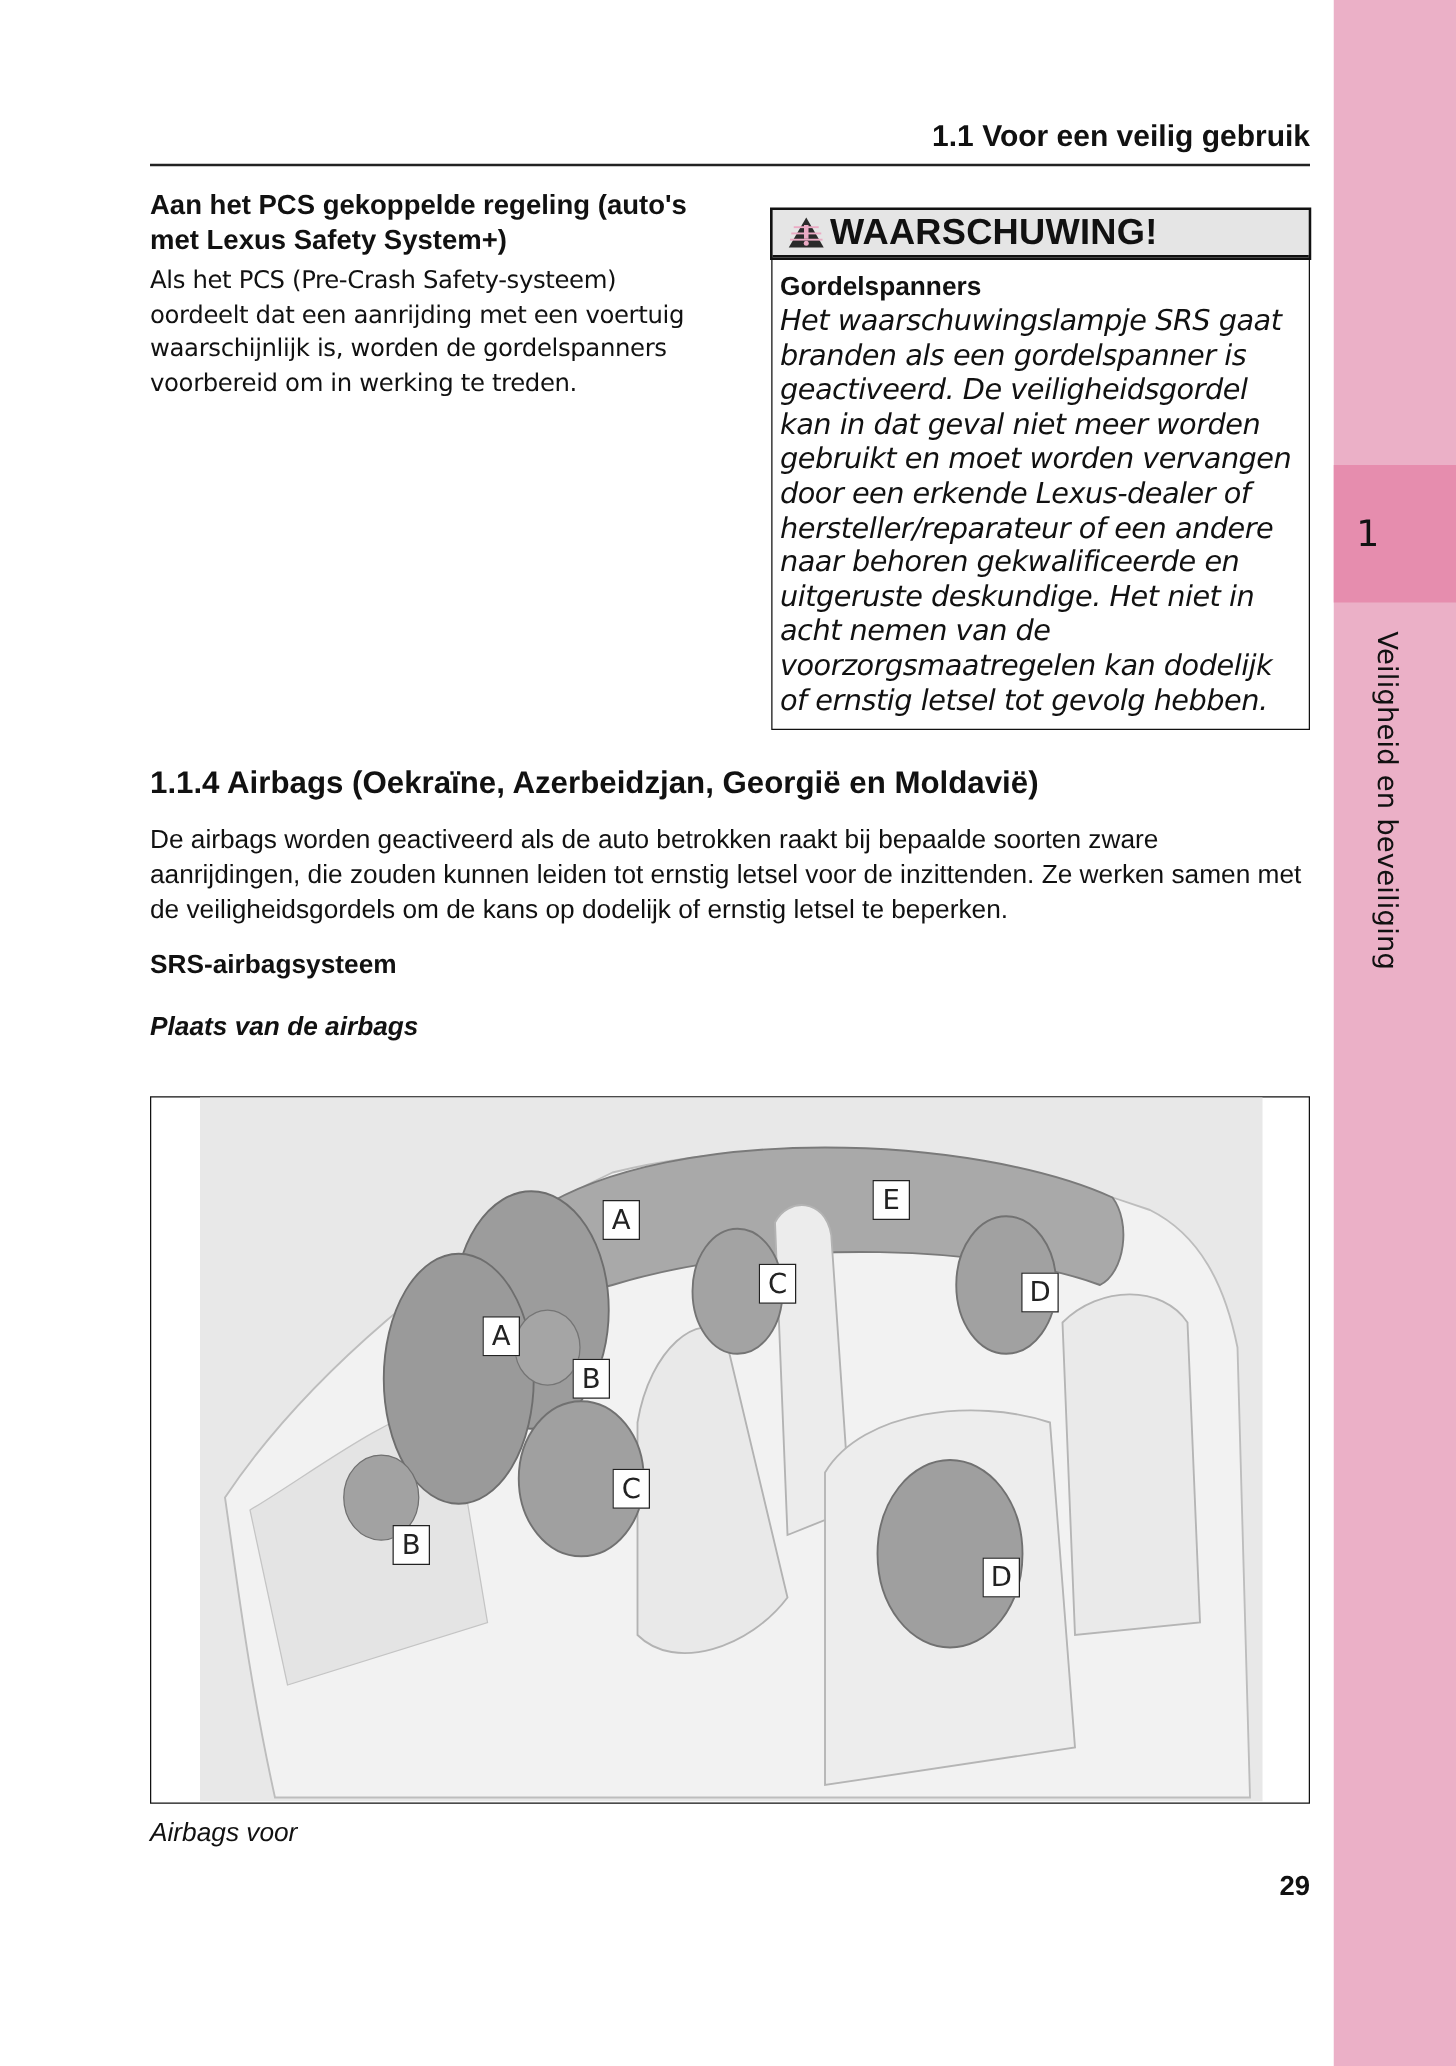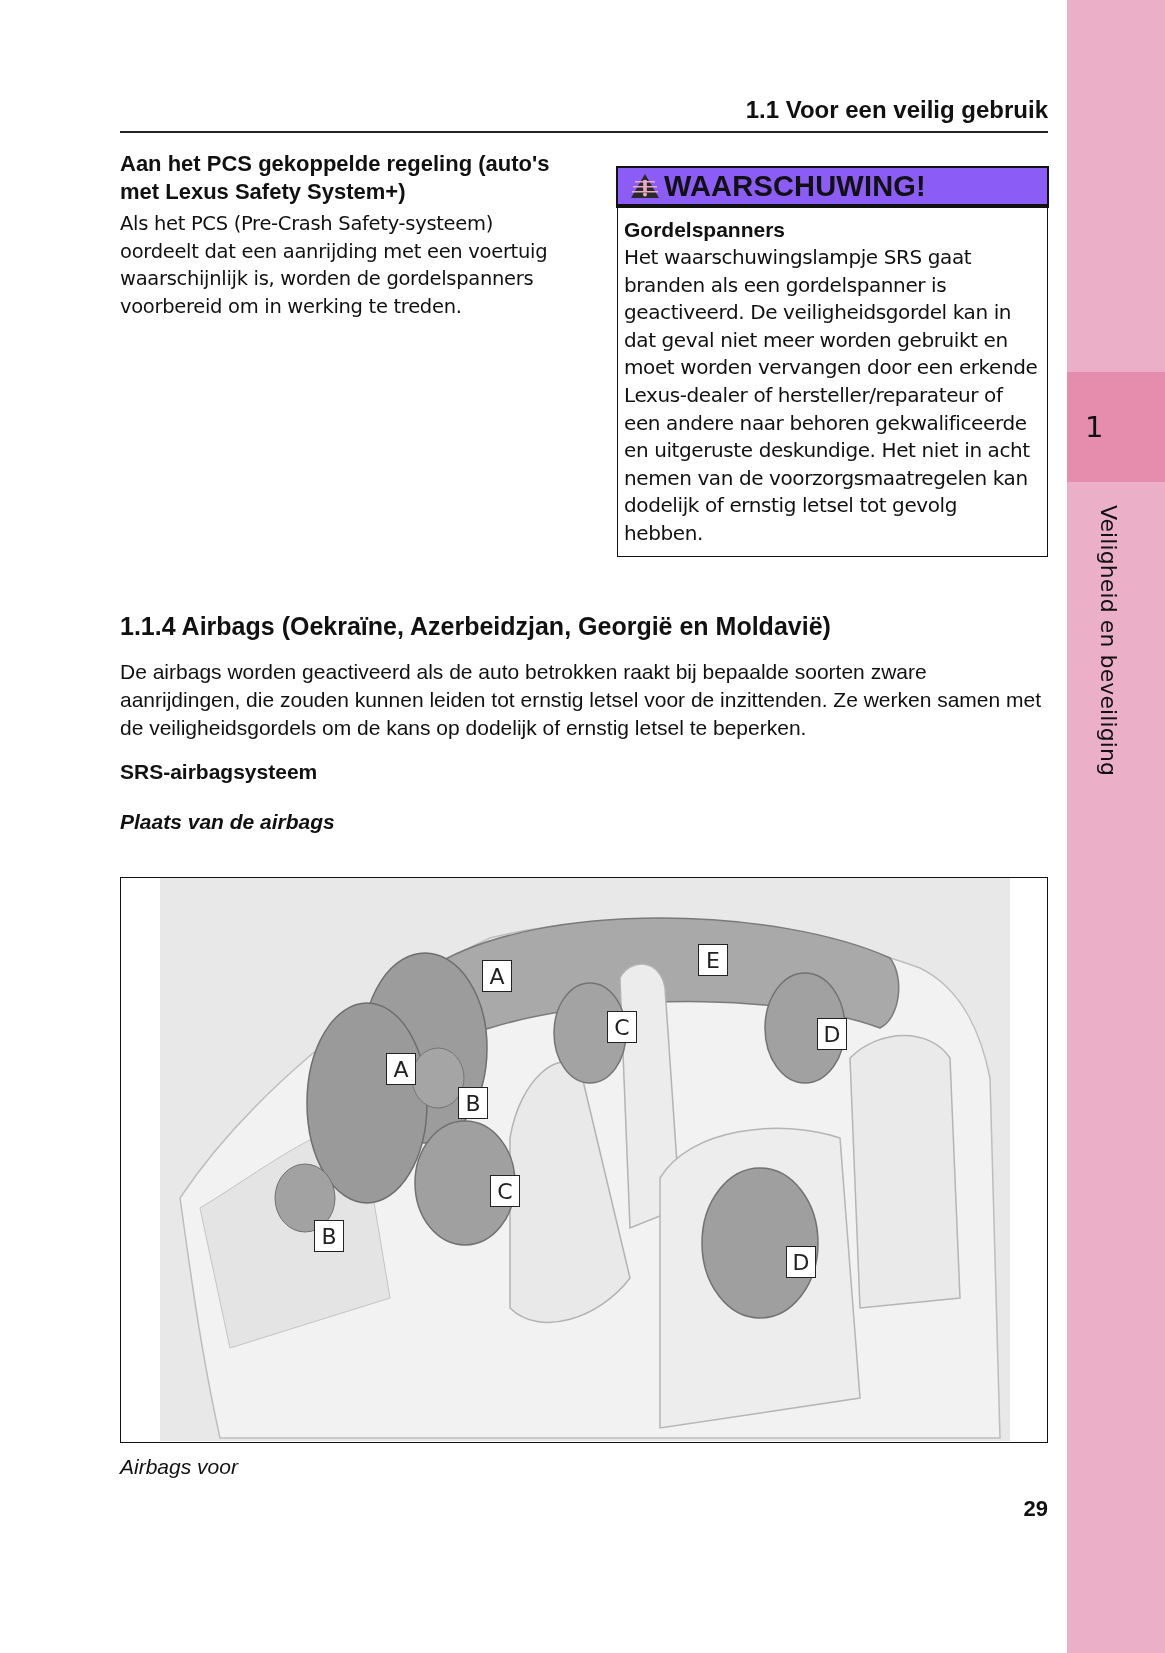--- a/index.html
+++ b/index.html
@@ -16,26 +16,26 @@
 
   .running-head { position: absolute; left: 120px; top: 96px; width: 928px; text-align: right;
     font-weight: bold; font-size: 24px; font-family: "Liberation Sans", sans-serif; }
   .head-rule { position: absolute; left: 120px; top: 131px; width: 928px; height: 2px; background: #222; }
 
   .left-col { position: absolute; left: 120px; top: 150px; width: 440px; }
   .sub-head { font-family: "Liberation Sans", sans-serif; font-weight: bold; font-size: 22px; line-height: 28px; }
   .body-text { font-family: "DejaVu Sans", sans-serif; font-size: 19.5px; line-height: 27.5px; margin-top: 4px; letter-spacing: -0.3px; }
 
   .warning { position: absolute; left: 617px; top: 167px; width: 431px; border: 1.5px solid #111; }
-  .warning-head { background: #8b5cf6; border-bottom: 2px solid #111; height: 38px; display: flex; align-items: center; padding-left: 12px; outline: 2px solid #111; }
+  .warning-head { background: #e5e5e5; border-bottom: 2px solid #111; height: 38px; display: flex; align-items: center; padding-left: 12px; outline: 2px solid #111; }
   .warn-icon { width: 30px; height: 26px; margin-right: 4px; }
   .warning-title { font-family: "Liberation Sans", sans-serif; font-weight: bold; font-size: 29px; letter-spacing: 0.2px; }
   .warning-body { padding: 10px 8px 8px 6px; }
   .warning-sub { font-family: "Liberation Sans", sans-serif; font-weight: bold; font-size: 21px; line-height: 28px; }
-  .warning-text { font-family: "DejaVu Sans", sans-serif; font-size: 20px; line-height: 27.6px; letter-spacing: -0.4px; }
+  .warning-text { font-family: "DejaVu Sans", sans-serif; font-size: 23px; line-height: 27.6px; letter-spacing: -0.4px; font-style: italic; }
 
   .section-title { position: absolute; left: 120px; top: 612px; font-family: "Liberation Sans", sans-serif; font-weight: bold; font-size: 25px; }
   .section-text { position: absolute; left: 120px; top: 658px; width: 930px; font-family: "Liberation Sans", sans-serif; font-size: 21px; line-height: 28px; }
   .srs-head { position: absolute; left: 120px; top: 760px; font-family: "Liberation Sans", sans-serif; font-weight: bold; font-size: 21px; }
   .fig-title { position: absolute; left: 120px; top: 810px; font-family: "Liberation Sans", sans-serif; font-weight: bold; font-style: italic; font-size: 21px; }
 
   .figure { position: absolute; left: 120px; top: 877px; width: 928px; height: 566px; border: 1.5px solid #111; background: #fff; }
   .fig-inner { position: absolute; left: 39px; top: 0; width: 850px; height: 563px; background: #e8e8e8; overflow: hidden; }
   .fig-inner svg { width: 100%; height: 100%; }
   .callout { position: absolute; width: 30px; height: 32px; border: 1.3px solid #222; background: #fff; display: flex; align-items: center; justify-content: center;

